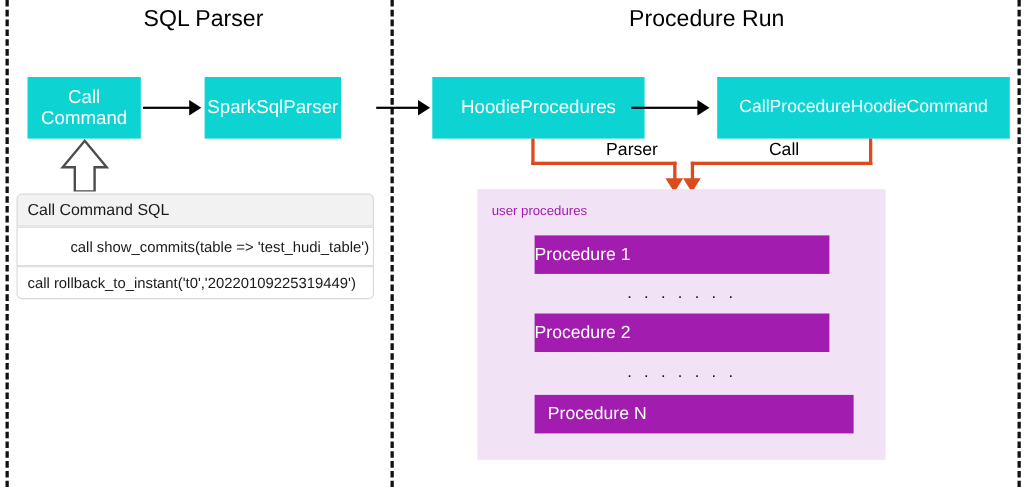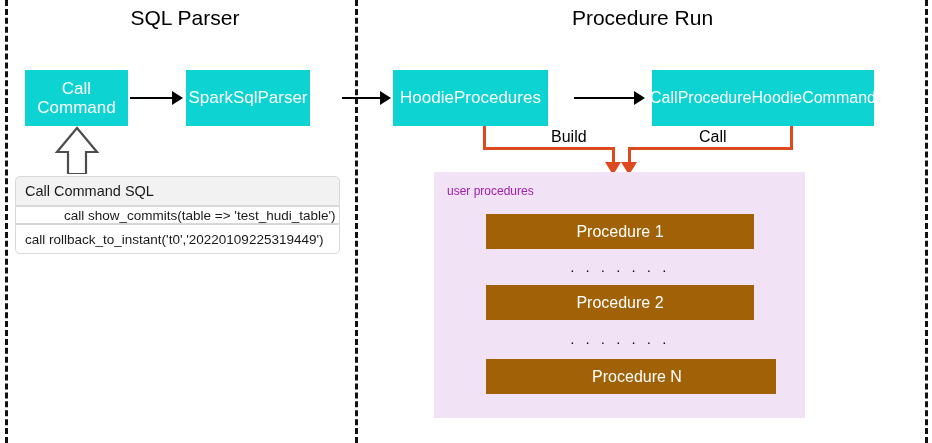--- a/index.html
+++ b/index.html
@@ -117,26 +117,26 @@
     background: #F1E2F5;
   }
   .procpanel-label {
     position: absolute;
     font-size: 12px;
     color: #a21caf;
     white-space: nowrap;
   }
   .procbox {
     position: absolute;
-    background: #a16207;
+    background: #a21caf;
     color: #ffffff;
     font-size: 16px;
     display: flex;
     align-items: center;
-    justify-content: center;
+    justify-content: flex-start;
   }
   .dots {
     position: absolute;
     font-size: 15px;
     letter-spacing: 3.5px;
     color: #111111;
     text-align: center;
     white-space: nowrap;
   }
 </style>
@@ -168,40 +168,40 @@
   <div class="conn-head" style="left:380px; top:91px;"></div>
 
   <div class="block-arrow" style="left:52px; top:126px; width:50px; height:48px;">
     <svg width="50" height="48" viewBox="0 0 50 48" xmlns="http://www.w3.org/2000/svg">
       <polygon points="25,2 45,26 34,26 34,48 16,48 16,26 5,26" fill="#ffffff" stroke="#4d4d4d" stroke-width="2.2" stroke-linejoin="miter"></polygon>
     </svg>
   </div>
 
   <div class="sqltable" style="left:15px; top:176px; width:325px; height:90px;">
     <div class="sql-row header" style="height:30px;">Call Command SQL</div>
-    <div class="sql-row" style="height:18px;padding-left:48px;">call show_commits(table =&gt; 'test_hudi_table')</div>
+    <div class="sql-row" style="height:36px;padding-left:48px;">call show_commits(table =&gt; 'test_hudi_table')</div>
     <div class="sql-row last" style="height:30px;">call rollback_to_instant('t0','20220109225319449')</div>
   </div>
 
-  <div class="tealbox" style="left:393px; top:70px; width:155px; height:56px;">
+  <div class="tealbox" style="left:393px; top:70px; width:193px; height:56px;">
     <span>HoodieProcedures</span>
   </div>
 
   <div class="conn" style="left:574px; top:97px; width:62px;"></div>
   <div class="conn-head" style="left:634px; top:91px;"></div>
 
-  <div class="tealbox small" style="left:652px; top:70px; width:222px; height:56px;align-items:center;">
+  <div class="tealbox small" style="left:652px; top:70px; width:266px; height:56px;align-items:center;">
     <span>CallProcedureHoodieCommand</span>
   </div>
 
   <div class="orange-seg" style="left:483px; top:126px; width:3px; height:24px;"></div>
   <div class="orange-seg" style="left:483px; top:147px; width:132px; height:3px;"></div>
   <div class="orange-seg" style="left:612px; top:147px; width:3px; height:17px;"></div>
   <div class="orange-head" style="left:605px; top:162px;"></div>
-  <div class="edge-label" style="left:546px; top:128px;">Build</div>
+  <div class="edge-label" style="left:546px; top:128px;">Parser</div>
 
   <div class="orange-seg" style="left:790px; top:126px; width:3px; height:24px;"></div>
   <div class="orange-seg" style="left:628px; top:147px; width:165px; height:3px;"></div>
   <div class="orange-seg" style="left:628px; top:147px; width:3px; height:17px;"></div>
   <div class="orange-head" style="left:621px; top:162px;"></div>
   <div class="edge-label" style="left:694px; top:128px;">Call</div>
 
   <div class="procpanel" style="left:434px; top:172px; width:371px; height:246px;"></div>
 
   <div class="procpanel-label" style="left:447px; top:184px;">user procedures</div>

